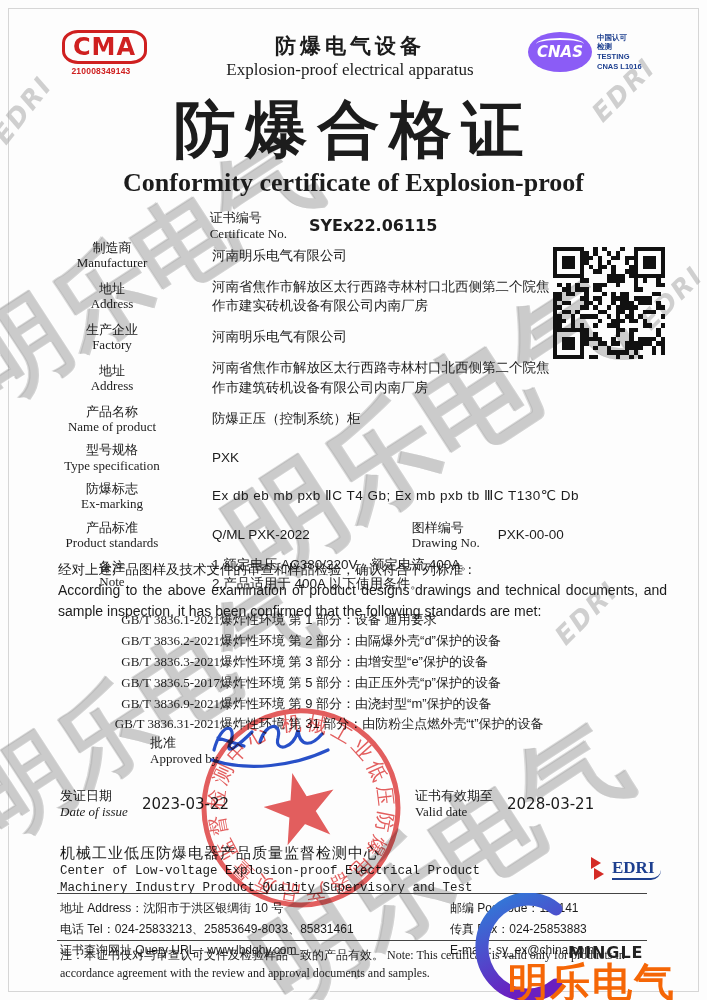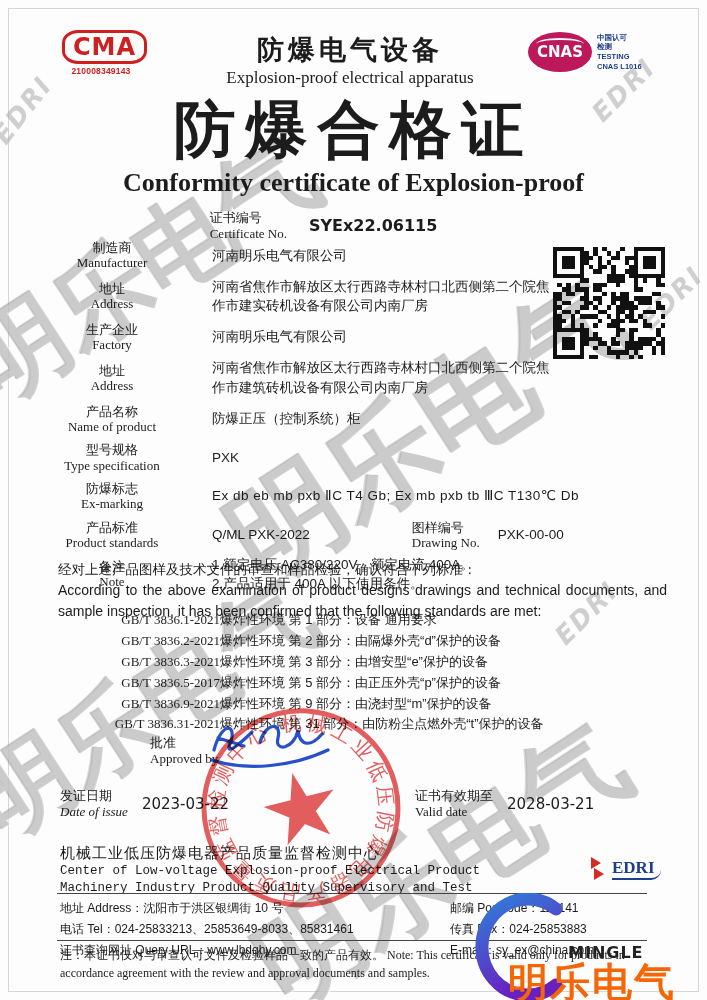--- a/index.html
+++ b/index.html
@@ -18,25 +18,25 @@
   .wm-edri{position:absolute;z-index:0;color:rgba(170,170,170,.55);font-style:italic;font-weight:bold;
       font-family:"DejaVu Sans",sans-serif;pointer-events:none;letter-spacing:2px;}
 
   .z1{z-index:1;}
 
   
   .cma-box{width:78px;text-align:center;}
   .cma-mark{display:inline-block;border:3px solid #cf2020;border-radius:16px/13px;color:#cf2020;
       font-weight:900;font-size:24px;line-height:1.0;padding:2px 8px;letter-spacing:1px;font-family:"DejaVu Sans",sans-serif;}
   .cma-num{color:#cf2020;font-size:8.5px;font-weight:bold;margin-top:2px;letter-spacing:.2px;}
-  .hdr-cn{font-size:27px;font-weight:bold;letter-spacing:4px;}
+  .hdr-cn{font-size:21px;font-weight:bold;letter-spacing:4px;}
   .hdr-en{font-size:17px;}
   .cnas{display:flex;align-items:center;gap:5px;}
-  .cnas-oval{width:64px;height:40px;background:#be185d;border-radius:50%;color:#fff;display:flex;
-      align-items:center;justify-content:center;font-weight:900;font-size:15px;
+  .cnas-oval{width:64px;height:40px;background:#8b5cf6;border-radius:50%;color:#fff;display:flex;
+      align-items:center;justify-content:center;font-weight:900;font-style:italic;font-size:15px;
       font-family:"DejaVu Sans",sans-serif;position:relative;}
   .cnas-oval:before{content:"";position:absolute;top:6px;left:8px;right:8px;height:10px;
       border-top:2px solid #fff;border-radius:50%;}
   .cnas-side{font-size:7.5px;line-height:1.3;color:#1d3f8f;font-weight:bold;}
 
   .main-title{font-size:62px;font-weight:900;letter-spacing:10px;font-family:"DejaVu Sans",sans-serif;}
   .sub-title{font-size:26px;font-weight:bold;}
 
   .certrow{display:flex;justify-content:center;align-items:center;gap:22px;}
   .lblblk{text-align:left;line-height:1.2;font-size:13px;}

